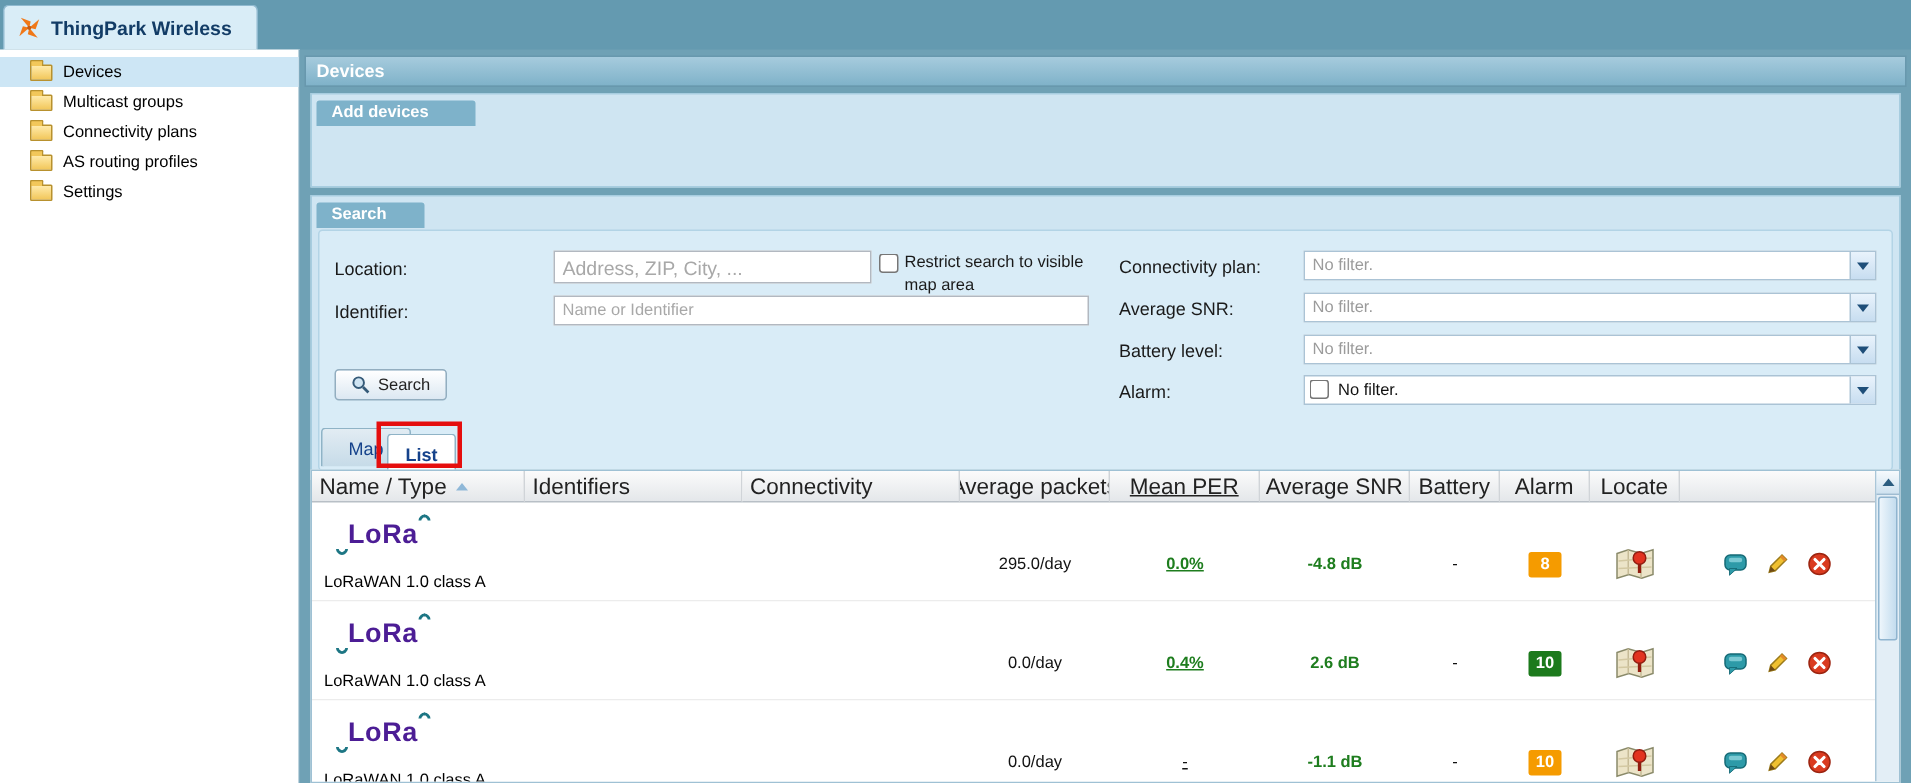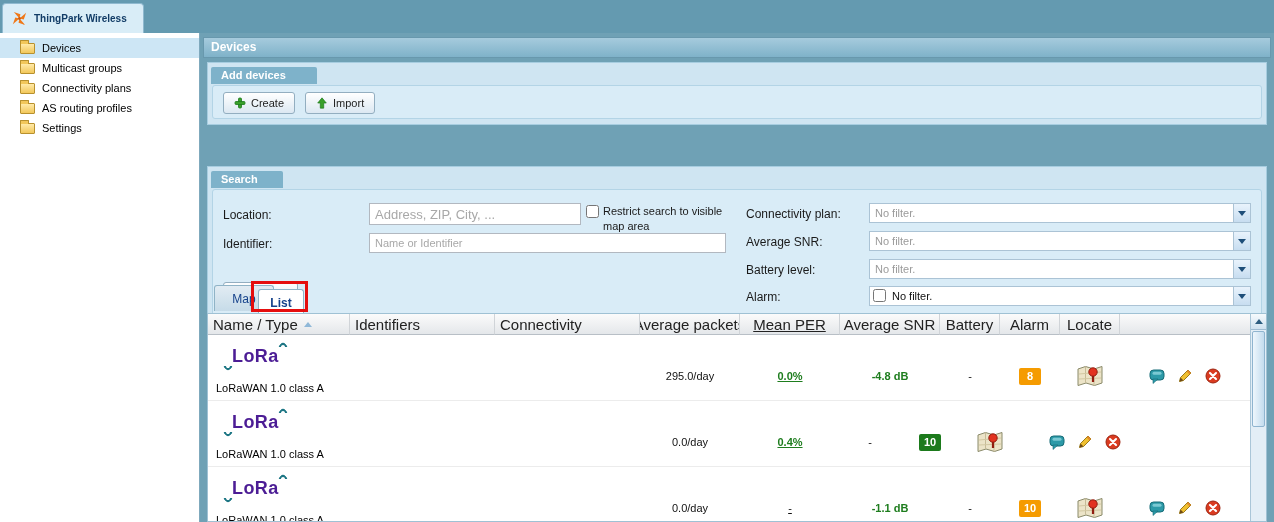--- a/index.html
+++ b/index.html
@@ -5,21 +5,21 @@
   *{margin:0;padding:0;box-sizing:border-box;}
   html,body{background:#5b8ea3;}
   body{font-family:"Liberation Sans",sans-serif;}
   .page{position:relative;width:1274px;height:522px;background:#6fa1b5;overflow:hidden;font-size:12px;}
 
   
   .topbar{position:absolute;left:0;top:0;right:0;height:33px;background:#649ab0;}
   .app-tab{position:absolute;left:2px;top:3px;height:30px;display:flex;align-items:center;gap:6px;
            padding:0 16px 0 8px;background:#d9edf7;border:1px solid #8fb9cf;border-bottom:none;
            border-radius:4px 4px 0 0;cursor:pointer;}
-  .app-title{font-weight:bold;color:#123c66;font-size:10px;}
+  .app-title{font-weight:bold;color:#123c66;font-size:13px;}
 
   
   .sidebar{position:absolute;left:0;top:33px;width:200px;bottom:0;background:#fff;border-right:1px solid #7fa9bd;}
   .side-item{position:relative;height:20px;display:flex;align-items:center;gap:7px;padding-left:20px;
              font-size:11px;color:#000;cursor:pointer;}
   .side-item.selected{background:#cde6f5;}
   .folder{width:15px;height:11px;position:relative;background:linear-gradient(#ffeaa9,#f2c75a);
           border:1px solid #b8912e;border-radius:1px;flex:0 0 auto;}
   .folder::before{content:"";position:absolute;left:-1px;top:-4px;width:7px;height:3px;
           background:#f2c75a;border:1px solid #b8912e;border-bottom:none;border-radius:1px 1px 0 0;}
@@ -30,21 +30,21 @@
                background:linear-gradient(#a6cbdd,#7fb2c9);border:1px solid #6898ad;
                color:#fff;font-weight:bold;font-size:12px;line-height:19px;padding-left:7px;}
 
   .panel{position:absolute;left:7px;right:7px;background:#cfe5f2;border:1px solid #a7cde0;}
   .panel-tab{position:absolute;left:3px;top:4px;height:17px;background:#7eb2ca;color:#fff;
              font-weight:bold;font-size:11px;line-height:17px;padding:0 10px;border-radius:2px 2px 0 0;
              min-width:90px;}
   .fieldset{position:absolute;left:4px;right:4px;top:22px;bottom:5px;background:#d9ecf7;
             border:1px solid #b3d4e6;border-radius:3px;}
   .add-panel{top:29px;height:63px;}
-  .search-panel{top:97px;height:190px;margin-top:36px;}
+  .search-panel{top:97px;height:190px;}
 
   .btn{display:inline-flex;align-items:center;gap:5px;height:22px;padding:0 10px;
        background:linear-gradient(#ffffff,#dce8f2);border:1px solid #93aec0;border-radius:3px;
        font-size:11px;color:#222;cursor:pointer;}
   .add-btns{position:absolute;left:10px;top:6px;display:flex;gap:10px;}
 
   .lbl{position:absolute;font-size:12px;color:#1a1a1a;white-space:nowrap;}
   .txt{position:absolute;height:22px;border:1px solid #b2b8c0;padding:0 5px;font-size:13px;color:#222;
        font-family:"Liberation Sans",sans-serif;background:#fff;}
   .txt::placeholder{color:#a8a8a8;}
@@ -146,41 +146,20 @@
       <span class="folder"></span>
       <span>Settings</span>
     </div>
   </div>
 
   <div class="main">
     <div class="page-header">Devices</div>
 
     <div class="panel add-panel">
       <div class="panel-tab" style="min-width:106px;">Add devices</div>
-      <div class="fieldset">
-        <div class="add-btns">
-          <button class="btn">
-            <span class="icon-btn">
-              <svg width="12" height="12" viewBox="0 0 12 12">
-                <rect x="4.5" y="1" width="3" height="10" rx="1" fill="#3aa02a" stroke="#1c7a1c" stroke-width="0.8"></rect>
-                <rect x="1" y="4.5" width="10" height="3" rx="1" fill="#3aa02a" stroke="#1c7a1c" stroke-width="0.8"></rect>
-              </svg>
-            </span>
-            <span>Create</span>
-          </button>
-          <button class="btn">
-            <span class="icon-btn">
-              <svg width="12" height="12" viewBox="0 0 14 14">
-                <path d="M7 1 L12 7 H9 V13 H5 V7 H2 Z" fill="#3aa02a" stroke="#1c7a1c" stroke-width="0.8"></path>
-              </svg>
-            </span>
-            <span>Import</span>
-          </button>
-        </div>
-      </div>
     </div>
 
     <div class="panel search-panel">
       <div class="panel-tab" style="min-width:72px;">Search</div>
       <div class="fieldset"></div>
 
       <span class="lbl" style="left:15px;top:41px;">Location:</span>
       <input class="txt" style="left: 161px; top: 36px; width: 212px;" type="text" placeholder="Address, ZIP, City, ...">
       <input class="cb" style="left: 378px; top: 38px;" type="checkbox">
       <span class="restrict-text" style="left:395px;top:37px;">Restrict search to visible map area</span>
@@ -304,20 +283,21 @@
 
       <div class="trow">
         <div class="cell c0 namecell">
           <span class="lora-logo"><i class="aL"></i><span>LoRa</span><i class="aR"></i></span>
           <span class="devclass">LoRaWAN 1.0 class A</span>
         </div>
         <div class="cell c1 val"></div>
         <div class="cell c2 val"></div>
         <div class="cell c3 val">0.0/day</div>
         <div class="cell c4 val green">0.4%</div>
+        <div class="cell c5 val green">2.6 dB</div>
         <div class="cell c6 val">-</div>
         <div class="cell c7 val">
             <span class="badge" style="background-color: rgb(28, 122, 28);">10</span>
           </div>
         <div class="cell c8 val">
           <span class="icon-btn">
             <svg width="26" height="22" viewBox="0 0 26 22">
               <path d="M1 4 L8.5 1.5 L17 4 L25 1.5 V18 L17.5 20.5 L9 18 L1 20.5 Z" fill="#ece4c8" stroke="#8a8a6a"></path>
               <path d="M8.5 1.5 V18 M17 4 V20.5" stroke="#c6bb97" fill="none"></path>
               <path d="M2 9 L24 7 M2 14 L24 13" stroke="#d3c8a2" fill="none"></path>

